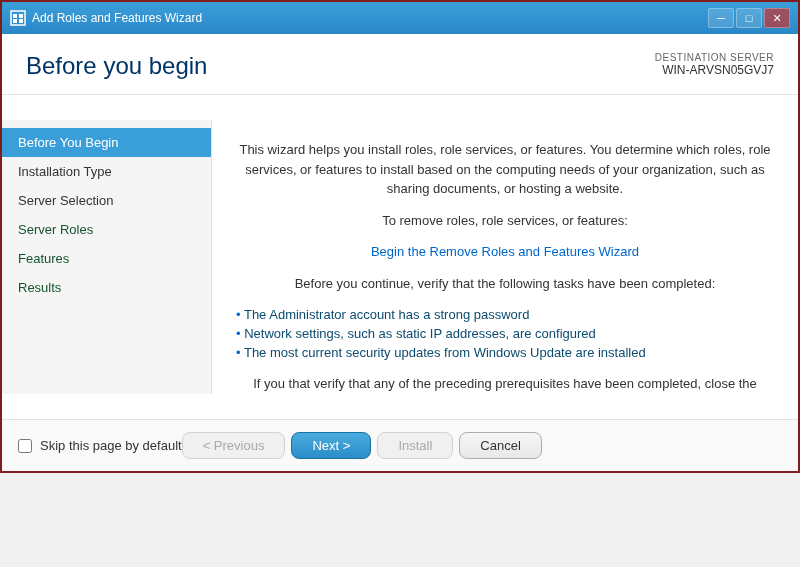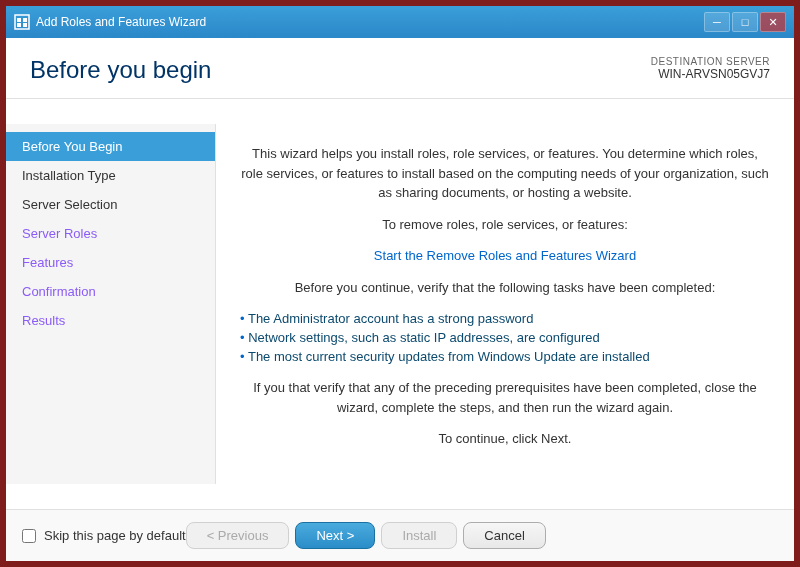--- a/index.html
+++ b/index.html
@@ -7,22 +7,22 @@
       font-family: 'Segoe UI', Tahoma, sans-serif;
       font-size: 13px;
       background: #f0f0f0;
       width: 800px;
       height: 567px;
       overflow: hidden;
     }
 
     .window {
       width: 800px;
-      height: 567px;
-      border: 6px solid #7f1d1d;
+      height: 473px;
+      border: 2px solid #7f1d1d;
       display: flex;
       flex-direction: column;
       background: #fff;
     }
 
     .title-bar {
       background: linear-gradient(to bottom, #3a9fd9, #2b87c8);
       height: 32px;
       display: flex;
       align-items: center;
@@ -132,21 +132,21 @@
       cursor: pointer;
       color: #333;
     }
 
     .sidebar-item.active {
       background: #3a9fd9;
       color: white;
     }
 
     .sidebar-item.disabled {
-      color: #8b5cf6;
+      color: #14532d;
       cursor: default;
     }
 
     .content-area {
       flex: 1;
       padding: 20px 24px;
       overflow-y: auto;
       background: white;
     }
 
@@ -286,32 +286,29 @@
         <div class="sidebar-item">
           <span>Server Selection</span>
         </div>
         <div class="sidebar-item disabled">
           <span>Server Roles</span>
         </div>
         <div class="sidebar-item disabled">
           <span>Features</span>
         </div>
         <div class="sidebar-item disabled">
-          <span>Confirmation</span>
-        </div>
-        <div class="sidebar-item disabled">
           <span>Results</span>
         </div>
       </div>
 
       <div class="content-area">
         <p>This wizard helps you install roles, role services, or features. You determine which roles, role services, or features to install based on the computing needs of your organization, such as sharing documents, or hosting a website.</p>
 
         <p>To remove roles, role services, or features:</p>
-        <p><a class="link-blue" href="#">Start the Remove Roles and Features Wizard</a></p>
+        <p><a class="link-blue" href="#">Begin the Remove Roles and Features Wizard</a></p>
 
         <p>Before you continue, verify that the following tasks have been completed:</p>
 
         <ul class="bullet-list">
           <li>The Administrator account has a strong password</li>
           <li>Network settings, such as static IP addresses, are configured</li>
           <li>The most current security updates from Windows Update are installed</li>
         </ul>
 
         <p class="bullet-note">If you that verify that any of the preceding prerequisites have been completed, close the wizard, complete the steps, and then run the wizard again.</p>

